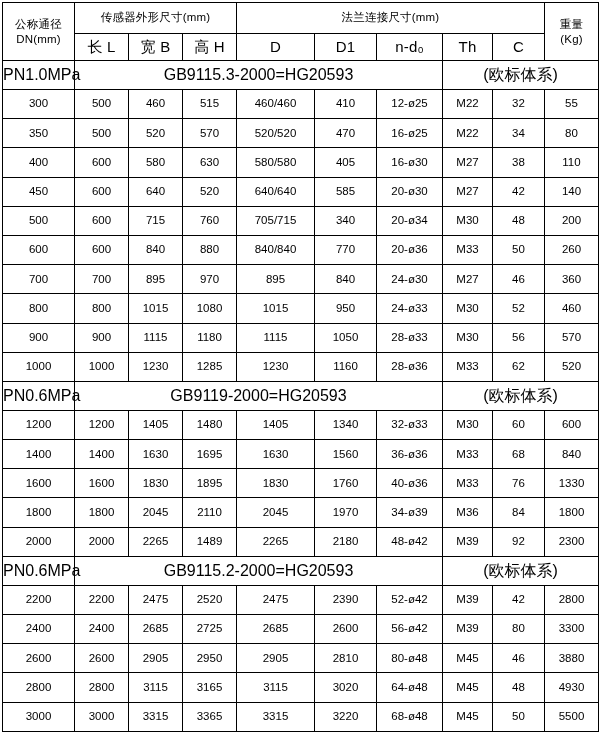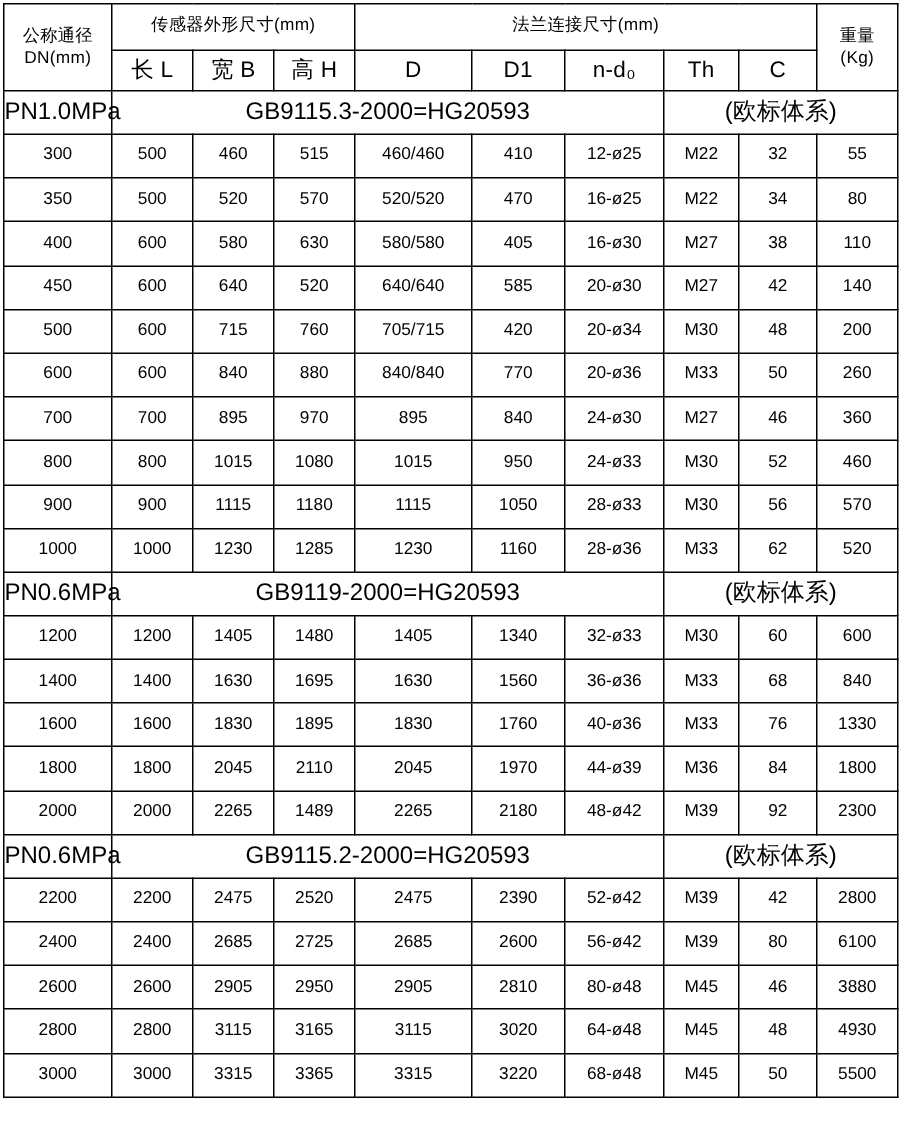--- a/index.html
+++ b/index.html
@@ -170,21 +170,21 @@
           <td>M27</td>
           <td>42</td>
           <td>140</td>
         </tr>
         <tr class="data">
           <td>500</td>
           <td>600</td>
           <td>715</td>
           <td>760</td>
           <td>705/715</td>
-          <td>420</td>
+          <td>340</td>
           <td>20-ø34</td>
           <td>M30</td>
           <td>48</td>
           <td>200</td>
         </tr>
         <tr class="data">
           <td>600</td>
           <td>600</td>
           <td>840</td>
           <td>880</td>
@@ -284,21 +284,21 @@
           <td>76</td>
           <td>1330</td>
         </tr>
         <tr class="data">
           <td>1800</td>
           <td>1800</td>
           <td>2045</td>
           <td>2110</td>
           <td>2045</td>
           <td>1970</td>
-          <td>44-ø39</td>
+          <td>34-ø39</td>
           <td>M36</td>
           <td>84</td>
           <td>1800</td>
         </tr>
         <tr class="data">
           <td>2000</td>
           <td>2000</td>
           <td>2265</td>
           <td>1489</td>
           <td>2265</td>
@@ -328,21 +328,21 @@
         <tr class="data">
           <td>2400</td>
           <td>2400</td>
           <td>2685</td>
           <td>2725</td>
           <td>2685</td>
           <td>2600</td>
           <td>56-ø42</td>
           <td>M39</td>
           <td>80</td>
-          <td>6100</td>
+          <td>3300</td>
         </tr>
         <tr class="data">
           <td>2600</td>
           <td>2600</td>
           <td>2905</td>
           <td>2950</td>
           <td>2905</td>
           <td>2810</td>
           <td>80-ø48</td>
           <td>M45</td>

